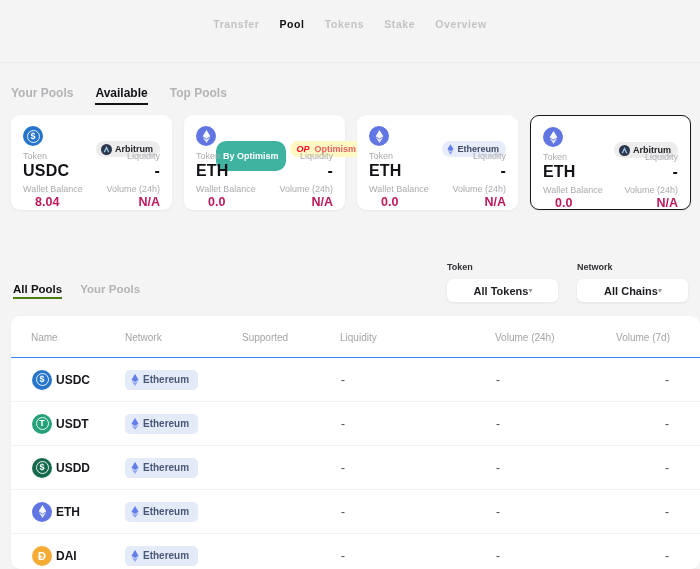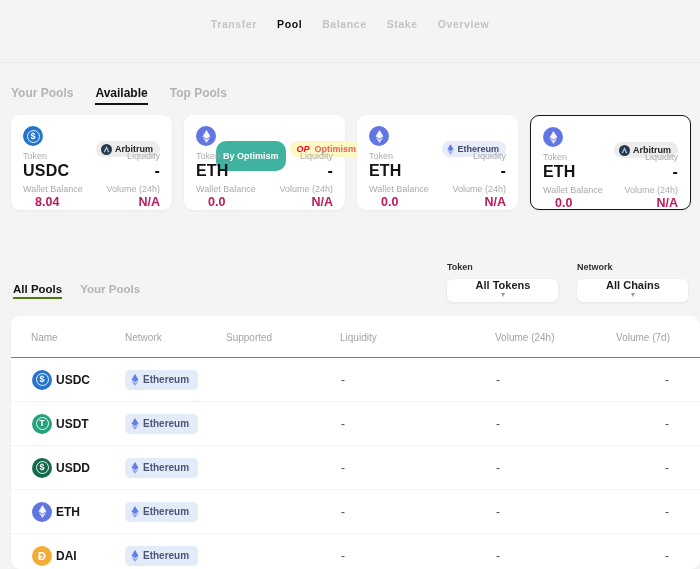--- a/index.html
+++ b/index.html
@@ -79,22 +79,22 @@
   }
 
   
   .filter-group { position:absolute; top:262px; width:111px; }
   .filter-group.token { left:447px; }
   .filter-group.network { left:577px; }
   .filter-label { font-size:9px; font-weight:600; color:#2f3033; margin-bottom:7px; }
   .dropdown {
     width:111px; height:23px; background:#fff; border-radius:6px;
     box-shadow:0 1px 3px rgba(0,0,0,0.08);
-    display:flex; align-items:center; justify-content:flex-start;
-    padding:0 9px 0 10px; cursor:pointer;flex-direction:column;
+    display:flex; align-items:center; justify-content:center;
+    padding:0 9px 0 10px; cursor:pointer;
   }
   .dropdown .dd-value { font-size:11px; font-weight:600; color:#1b1c20; }
   .dropdown .dd-chevron { font-size:8px; color:#9b9b9f; line-height:1; }
 
   
   .list-tabs {
     position:absolute; top:283px; left:13px;
     display:flex; gap:18px; font-size:11.5px; font-weight:600;
   }
   .list-tabs .tab { color:#b4b4b7; cursor:pointer; padding-bottom:2px; }
@@ -104,42 +104,42 @@
   .table-container {
     position:absolute; top:316px; left:11px; width:689px; height:253px;
     background:#fff; border-radius:9px; overflow:hidden;
     box-shadow:0 1px 3px rgba(0,0,0,0.04);
   }
   .thead { position:relative; height:42px; border-bottom:1px solid #3b82f6; }
   .thead span {
     position:absolute; top:50%; transform:translateY(-50%);
     font-size:10px; color:#a4a4a8;
   }
-  .th-name { left:20px; }  .th-network { left:114px; }  .th-supported { left:215px;text-align:right; }
+  .th-name { left:20px; }  .th-network { left:114px; }  .th-supported { left:231px;text-align:right; }
   .th-liquidity { left:329px; }  .th-v24 { left:484px; }  .th-v7 { right:30px; }
   .trow { position:relative; height:44px; border-bottom:1px solid #f2f2f4; cursor:pointer; }
   .trow:last-child { border-bottom:none; }
   .trow .cell { position:absolute; top:50%; transform:translateY(-50%); }
   .c-icon { left:21px; }
   .c-name { left:45px; font-size:12px; font-weight:700; color:#17181d; }
   .c-net  { left:114px; }
   .c-sup  { left:215px; font-size:12px; color:#4a4a4e; }
   .c-liq  { left:330px; font-size:12px; color:#4a4a4e; }
   .c-v24  { left:485px; font-size:12px; color:#4a4a4e; }
   .c-v7   { right:31px; font-size:12px; color:#4a4a4e; }
 </style>
 </head>
 <body>
 
 <div class="page">
 
   <div class="topnav">
     <span class="nav-item">Transfer</span>
     <span class="nav-item active">Pool</span>
-    <span class="nav-item">Balance</span>
+    <span class="nav-item">Tokens</span>
     <span class="nav-item">Stake</span>
     <span class="nav-item">Overview</span>
   </div>
   <div class="top-divider"></div>
 
   <div class="pool-tabs">
     <span class="tab">Your Pools</span>
     <span class="tab active">Available</span>
     <span class="tab">Top Pools</span>
   </div>

